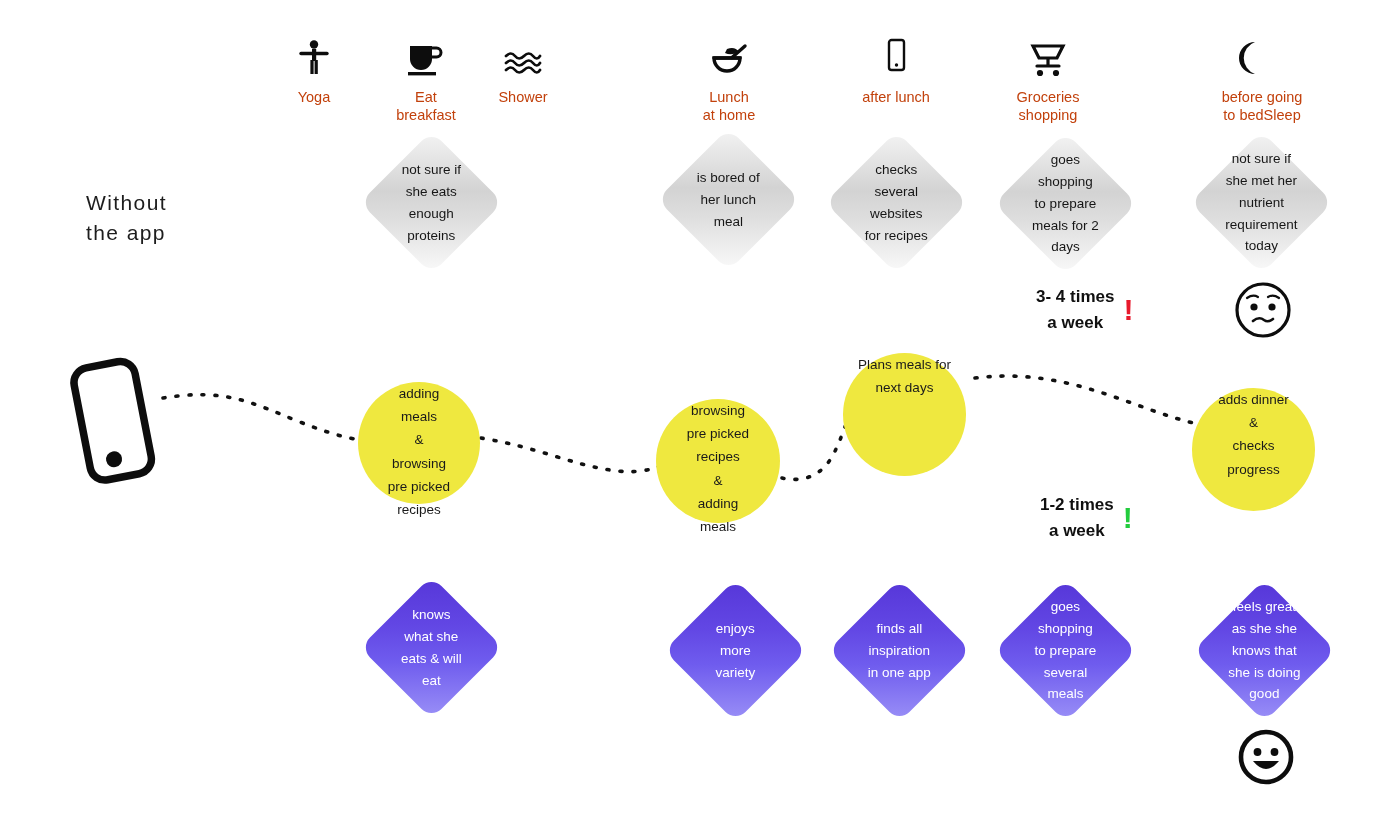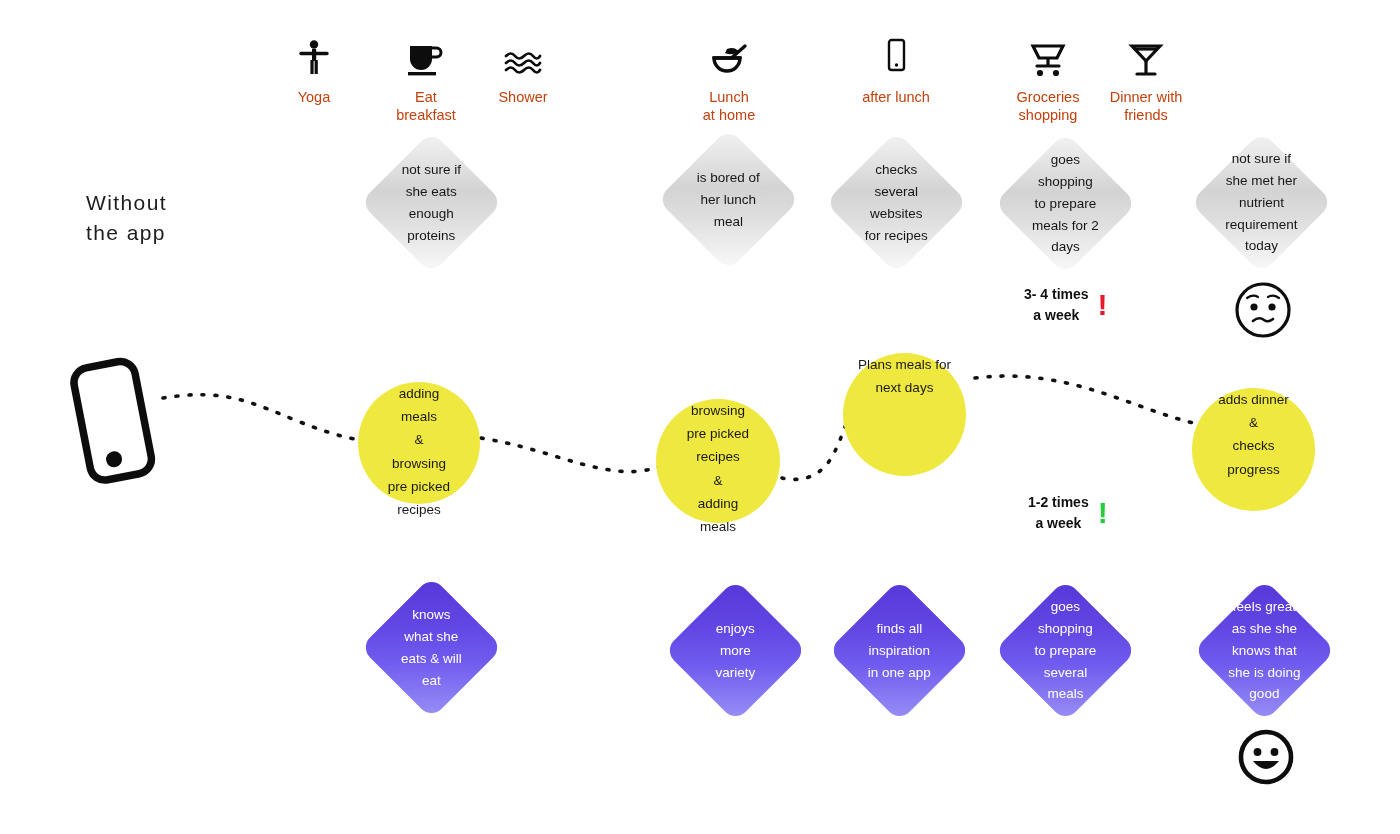--- a/index.html
+++ b/index.html
@@ -99,27 +99,28 @@
   }
 
   
   .freq {
     position: absolute;
     display: flex;
     align-items: center;
     gap: 9px;
   }
   .freq .freq-text {
-    font-size: 14px;
+    font-size: 17px;
     font-weight: bold;
     line-height: 1.5;
     text-align: center;
     color: #101010;
     white-space: pre-line;
     font-family: "Liberation Sans", sans-serif;
+    margin-left: 12px;
   }
   .freq .bang {
     font-size: 30px;
     font-weight: bold;
     line-height: 1;
     font-family: "Liberation Sans", sans-serif;
   }
 
   
   .face { position: absolute; }
@@ -206,33 +207,30 @@
         <path d="M19 16 v8" stroke="#0d0d0d" stroke-width="3.2"></path>
         <path d="M8 24 h22" stroke="#0d0d0d" stroke-width="3.2" stroke-linecap="round"></path>
         <circle cx="11" cy="31" r="3.1" fill="#0d0d0d"></circle>
         <circle cx="27" cy="31" r="3.1" fill="#0d0d0d"></circle>
       </svg>
     </div>
     <div class="label">Groceries
 shopping</div>
   </div>
 
-  <div class="activity" style="left:1146px; top:30px;">
-    <div class="glyph">
-      <svg width="34" height="36" viewBox="0 0 34 36">
-        <path d="M3 4 h28 L17 19 Z" fill="none" stroke="#0d0d0d" stroke-width="3.2"></path>
-        <path d="M5 7 h24" stroke="#0d0d0d" stroke-width="3.2"></path>
-        <path d="M17 19 v12" stroke="#0d0d0d" stroke-width="3.2"></path>
-        <path d="M8 32 h18" stroke="#0d0d0d" stroke-width="3.2" stroke-linecap="round"></path>
-      </svg>
-    </div>
-    <div class="label">Dinner with
-friends</div>
-  </div>
-
+
+  <div class="activity" style="left:1262px; top:30px;">
+    <div class="glyph">
+      <svg width="30" height="38" viewBox="0 0 30 38">
+        <path d="M8 2 a17 17 0 0 0 0 32 a13 13 0 0 1 0 -32 Z" fill="#0d0d0d"></path>
+      </svg>
+    </div>
+    <div class="label">before going
+to bedSleep</div>
+  </div>
 
   <div class="diamond gray" style="left:381px; top:152px; width:101px; height:101px;">
     <div class="dtext">not sure if
 she eats
 enough
 proteins</div>
   </div>
 
   <div class="diamond gray" style="left:678px; top:149px; width:101px; height:101px;">
     <div class="dtext">is bored of

